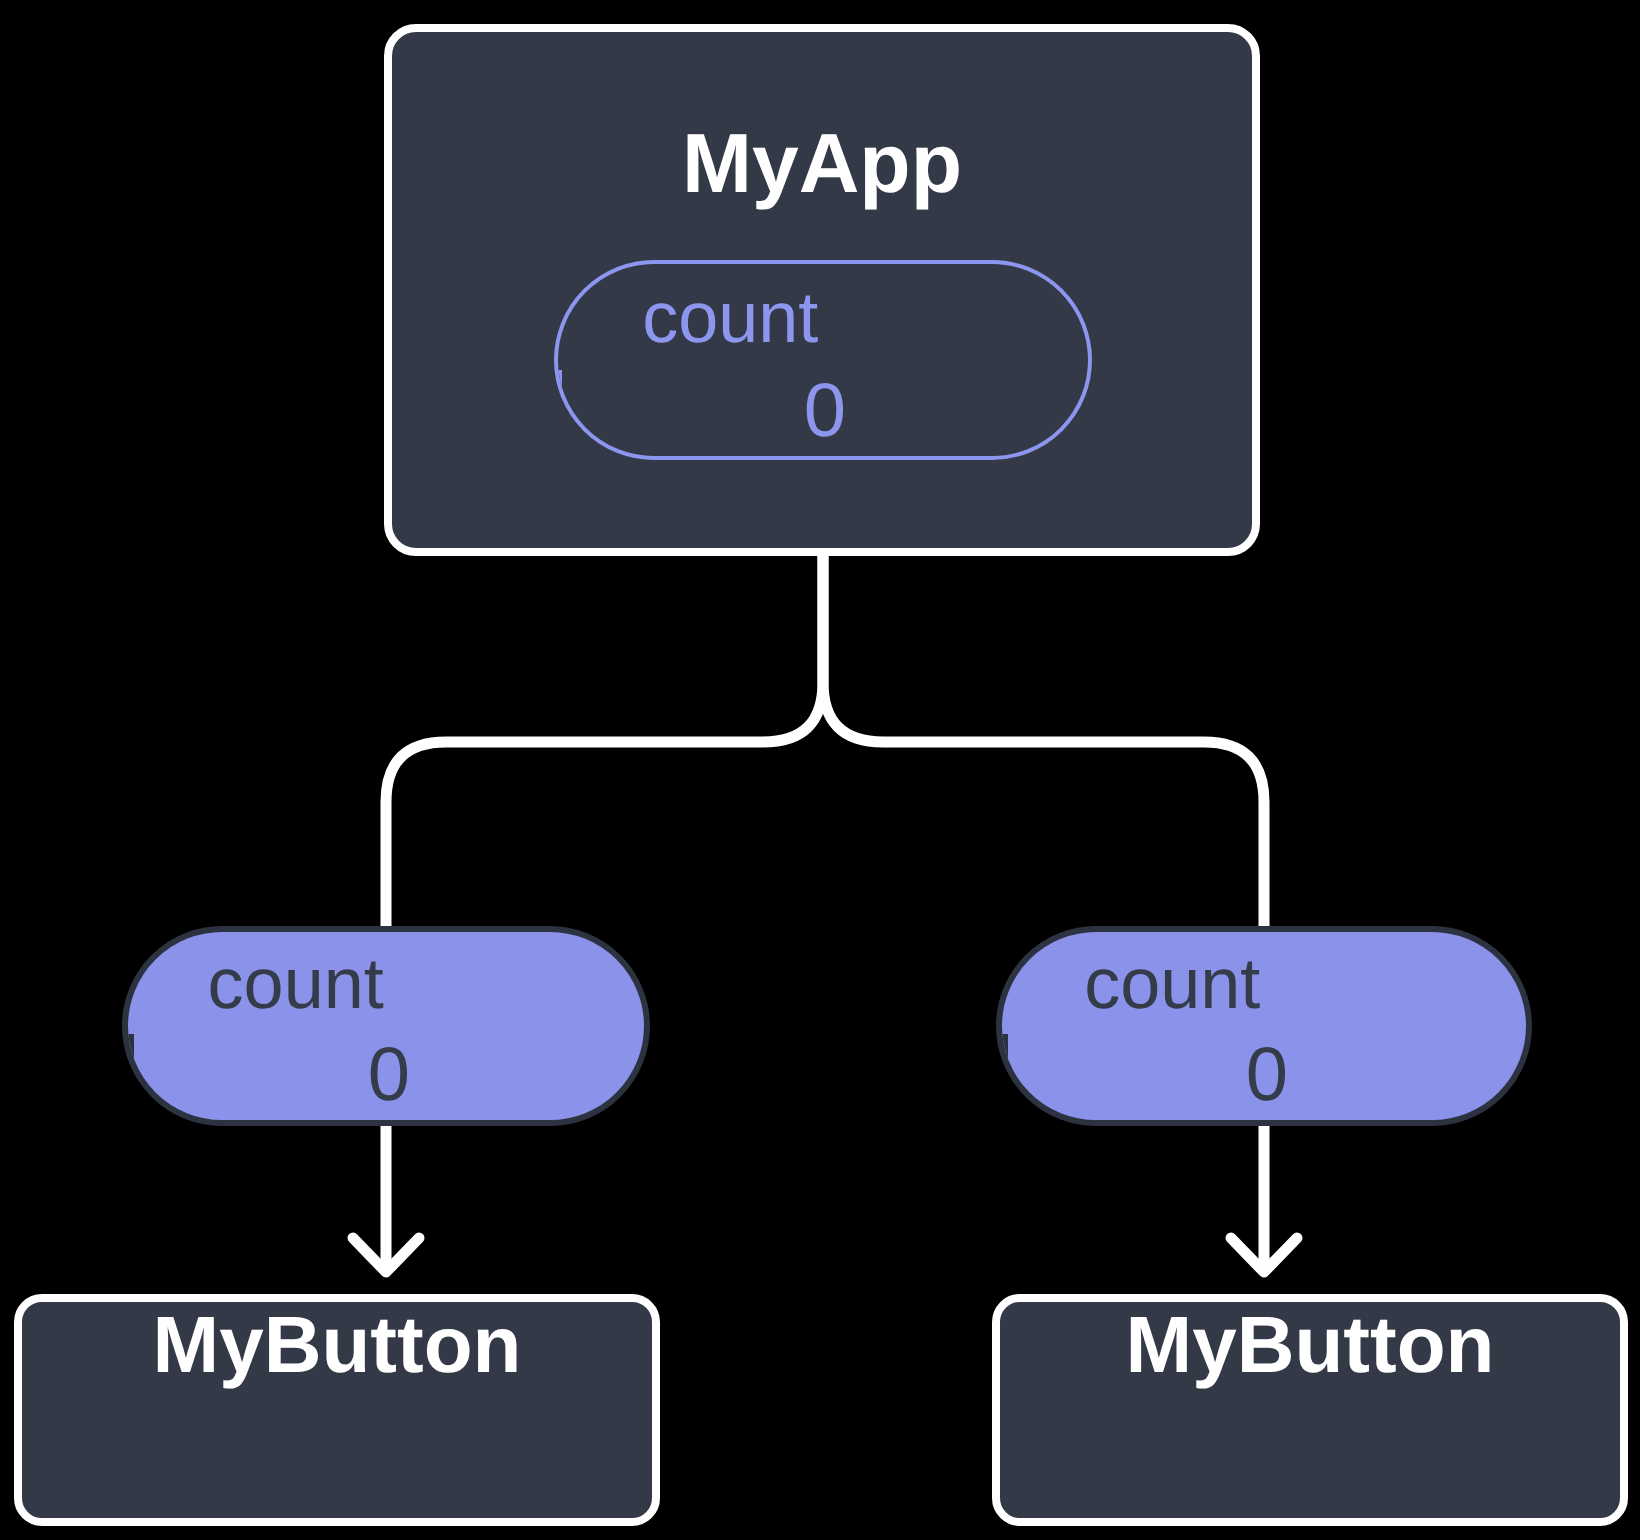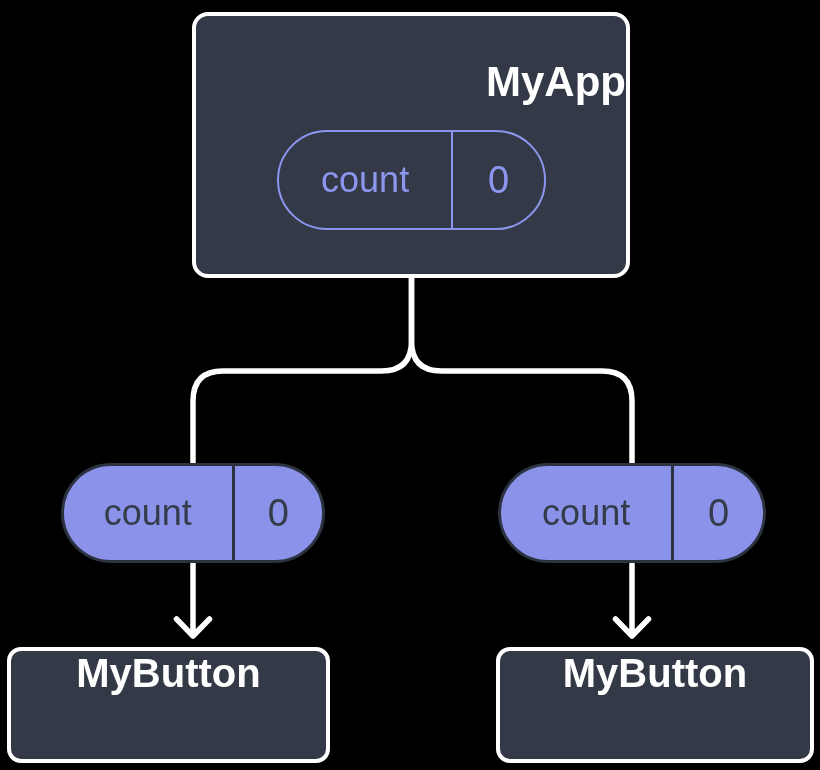--- a/index.html
+++ b/index.html
@@ -29,21 +29,21 @@
     position: absolute;
     box-sizing: border-box;
     background: var(--node-fill, #333947);
     border: 4px solid var(--node-border, #ffffff);
     z-index: 2;
   }
   .app-box { left: 192px; top: 12px; width: 438px; height: 266px; border-radius: 16px; }
   .app-title {
     position: absolute;
     left: 0; top: 42px; width: 100%;
-    text-align: right;
+    text-align: center;
     font-size: 42px;
     font-weight: 600;
     color: var(--node-text, #ffffff);
   }
 
   .btn-box {
     border-radius: 14px;
     display: flex;
     justify-content: center;
     color: var(--node-text, #ffffff);
@@ -53,20 +53,21 @@
   #btn-left  { left: 7px;   top: 647px; width: 323px; height: 116px; }
   #btn-right { left: 496px; top: 647px; width: 318px; height: 116px; }
 
   .pill {
     position: absolute;
     box-sizing: border-box;
     display: flex;
     border-radius: 999px;
     z-index: 2;
     overflow: hidden;
+    flex-direction: column;
   }
   .pill .seg {
     display: flex;
     align-items: center;
     justify-content: center;
     height: 100%;
     box-sizing: border-box;
   }
   .seg-name { width: 65%; font-size: 36px; }
   .seg-value { flex: 1; font-size: 38px; }

